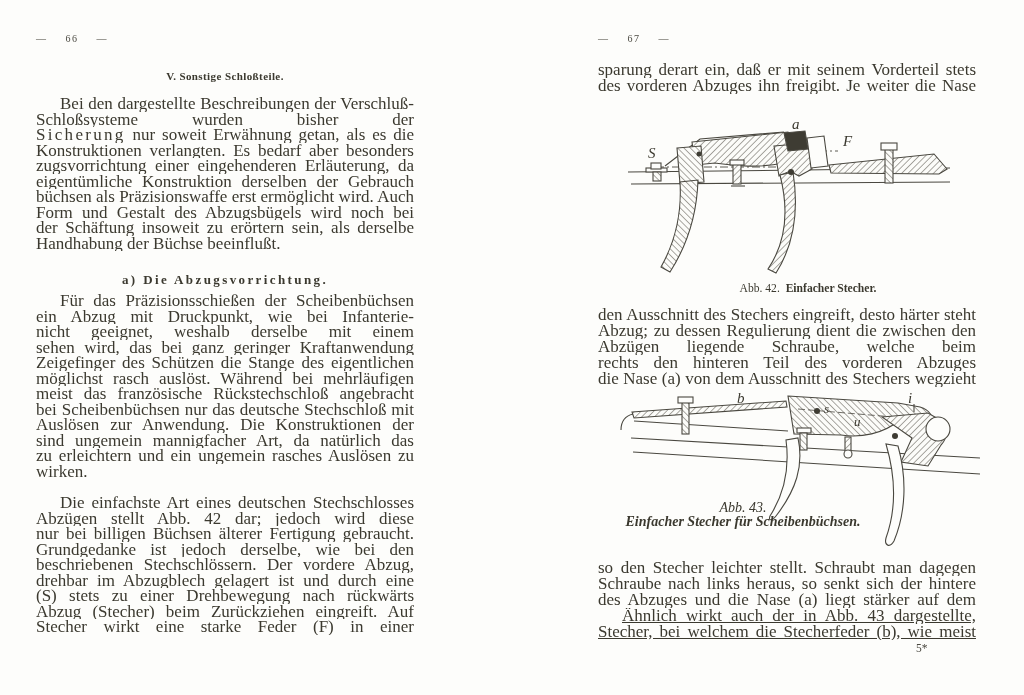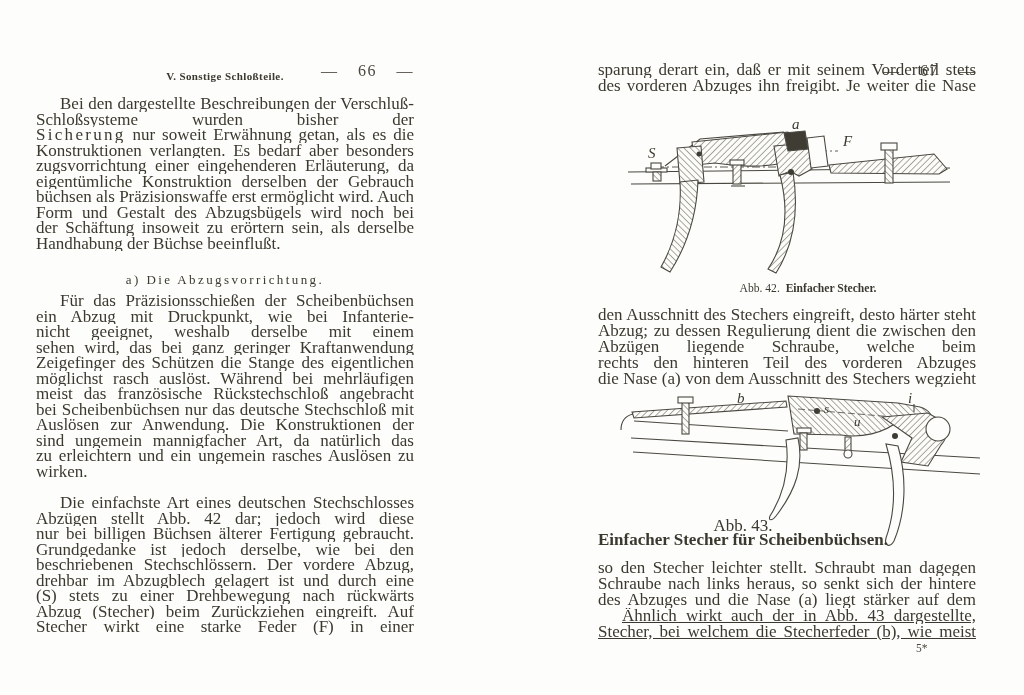--- a/index.html
+++ b/index.html
@@ -6,45 +6,45 @@
   html,body{margin:0;padding:0;}
   body{
     width:1024px;height:695px;position:relative;overflow:hidden;
     background:var(--paper);color:var(--ink);
     font-family:"Liberation Serif","DejaVu Serif",serif;
   }
   .page{position:absolute;width:378px;}
   .page-left{left:36px;top:33px;height:650px;}
   .page-right{left:598px;top:33px;height:655px;}
 
-  .pagenum{position:absolute;top:0;left:0;width:100%;text-align:right;
-    font-size:16px;letter-spacing:1.5px;word-spacing:14px;color:var(--ink-soft);margin-top:29px;}
+  .pagenum{position:absolute;top:0;left:0;width:100%;text-align:left;
+    font-size:10px;letter-spacing:1.5px;word-spacing:14px;color:var(--ink-soft);}
   .chapter{position:absolute;top:37px;left:0;width:100%;margin:0;text-align:center;
     font-size:11px;font-weight:bold;letter-spacing:.4px;}
   .subhead{position:absolute;left:0;width:100%;margin:0;text-align:center;
-    font-size:13px;font-weight:normal;letter-spacing:2.4px;}
+    font-size:13px;font-weight:bold;letter-spacing:2.4px;}
 
   .para{position:absolute;left:0;width:378px;font-size:17px;}
   .para .line{text-align:justify;text-align-last:justify;overflow:hidden;}
   .page-left .para .line{line-height:15.5px;height:15.5px;}
   .page-right .para .line{line-height:16px;height:16px;}
   .para .line.last{text-align-last:left;}
   .para.cont .line.last{text-align-last:justify;}
   .para.indent .line.first{text-indent:24px;}
   .sp{letter-spacing:2.3px;}
 
   #p1{top:63px;} #h-a{top:239px;} #p2{top:260px;} #p3{top:462px;}
 
   #rp-cont{top:29px;}
   #fig42{position:absolute;top:87px;left:0;width:420px;height:165px;}
   #cap42{position:absolute;top:249px;left:40px;width:340px;text-align:center;font-size:11.6px;}
   #rp-between{top:274px;}
   #fig43{position:absolute;top:357px;left:0;width:395px;height:165px;}
-  #cap43{position:absolute;top:486px;left:0;width:290px;text-align:center;
-    font-size:17px;line-height:14px;}
+  #cap43{position:absolute;top:468px;left:0;width:290px;text-align:center;
+    font-size:14px;line-height:14px;font-style:italic;}
   #rp-after{top:527px;} #rp-final{top:575px;text-decoration:underline;}
   #sig{position:absolute;top:609px;left:318px;font-size:11.5px;color:var(--ink-soft);}
 
   .caption b{font-weight:bold;}
   .figlabel{position:absolute;font-style:italic;font-size:15px;color:var(--ink);}
   .figlabel.small{font-size:13px;}
   svg{display:block;}
 </style>
 </head>
 <body>

